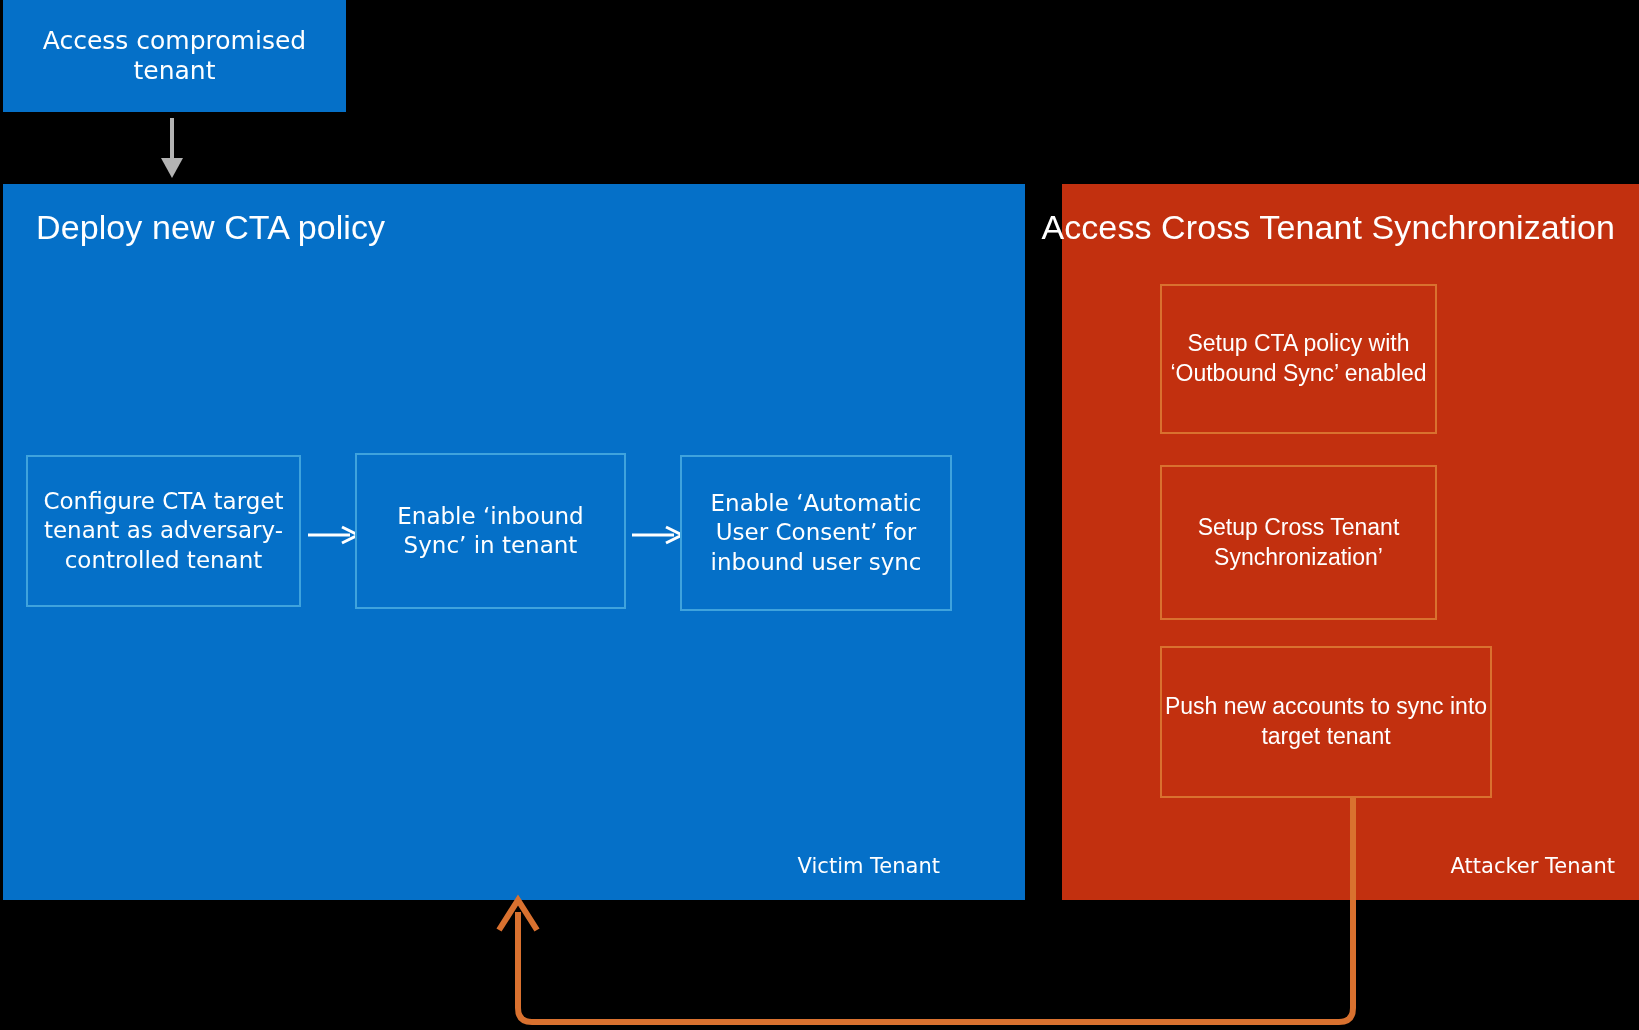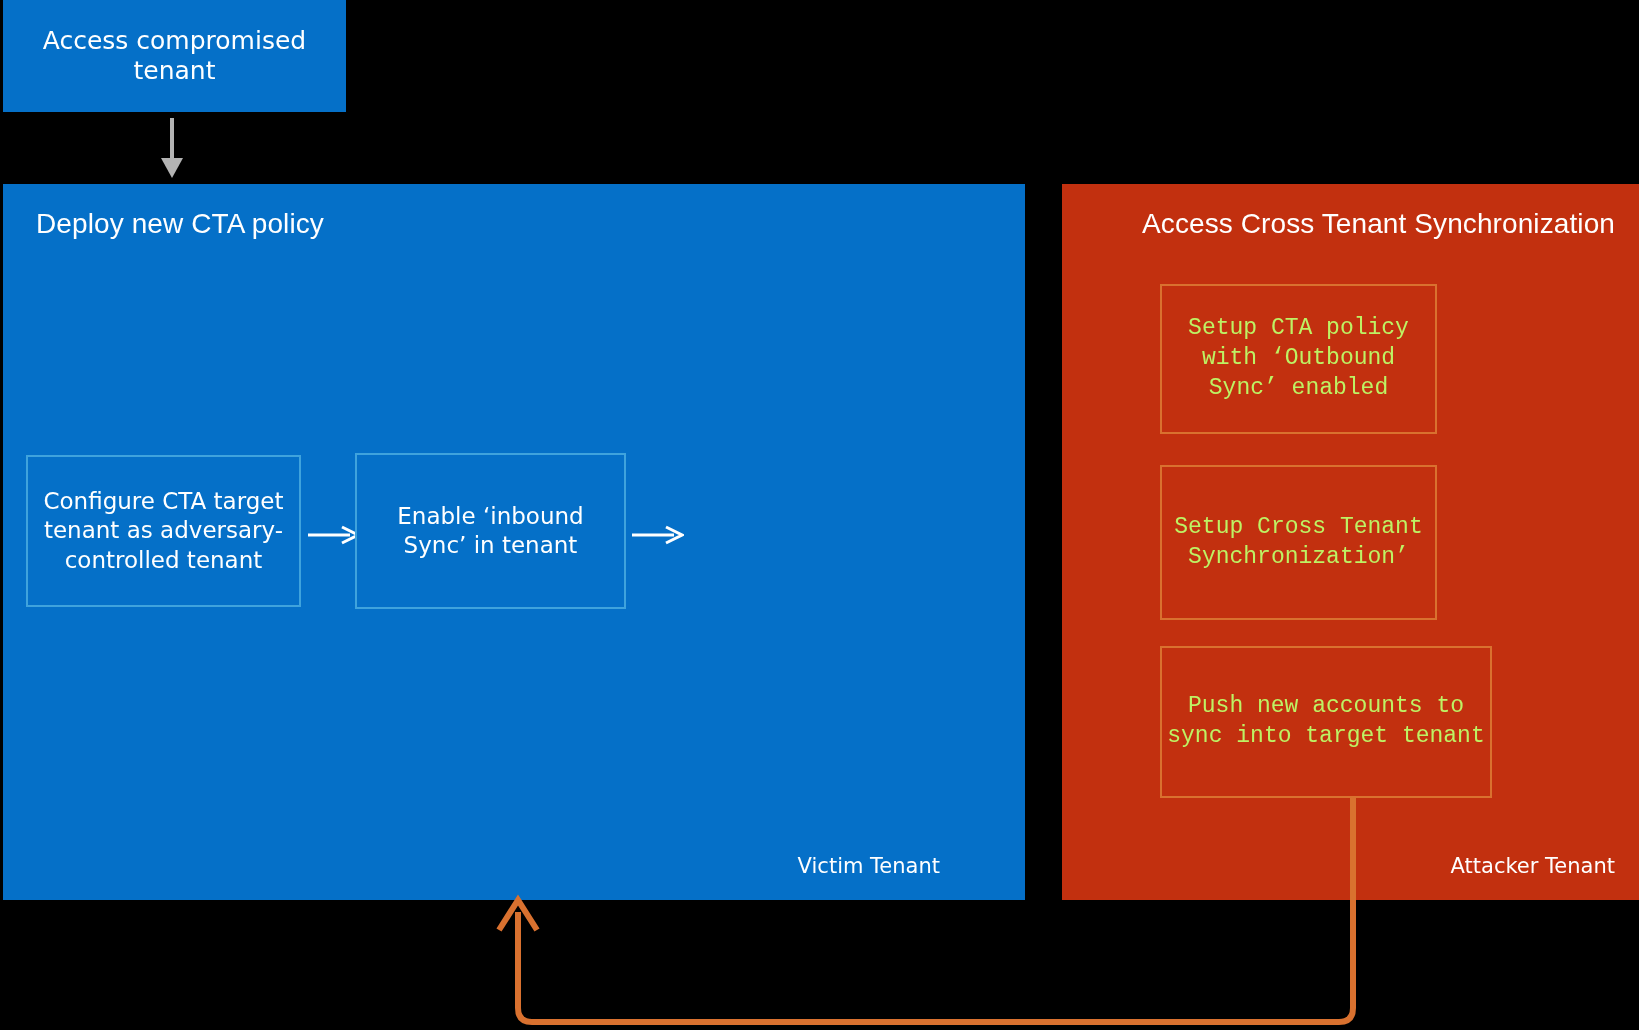--- a/index.html
+++ b/index.html
@@ -24,21 +24,21 @@
 
   
   .grey-arrow{left:158px;top:118px;width:28px;height:62px;}
 
   
   .panel{position:absolute;box-sizing:border-box;}
   .panel-blue{left:3px;top:184px;width:1022px;height:716px;background:#0570c8;}
   .panel-orange{left:1062px;top:184px;width:577px;height:716px;background:#c2300f;}
 
   .panel-title{
-    position:absolute;top:24px;color:#ffffff;font-size:28px;
+    position:absolute;top:24px;color:#ffffff;font-size:34px;
     font-family:"Liberation Sans","DejaVu Sans",sans-serif;
     letter-spacing:.1px;white-space:nowrap;
   }
   .panel-blue .panel-title{left:33px;}
   .panel-orange .panel-title{right:24px;}
 
   .tenant-label{
     position:absolute;bottom:22px;color:#ffffff;font-size:21px;
     font-family:"DejaVu Sans","Liberation Sans",sans-serif;white-space:nowrap;
   }
@@ -58,24 +58,24 @@
   .sb3{left:677px;top:271px;width:272px;height:156px;}
 
   
   .w-arrow{position:absolute;height:22px;width:52px;}
   .wa1{left:305px;top:340px;}
   .wa2{left:629px;top:340px;}
 
   
   .step-orange{
     position:absolute;box-sizing:border-box;
-    border:2px solid #d9712f;background:#c2300f;color:#bef264;
+    border:2px solid #d9712f;background:#c2300f;color:#ffffff;
     display:flex;align-items:center;justify-content:center;text-align:center;
     font-size:23px;line-height:1.30;padding:6px 1px;
-    font-family:Liberation Mono, monospace;
+    font-family:Liberation Sans, sans-serif;
   }
   .so1{left:98px;top:100px;width:277px;height:150px;}
   .so2{left:98px;top:281px;width:277px;height:155px;text-align:center;}
   .so3{left:98px;top:462px;width:332px;height:152px;}
 
   
   #feedback{position:absolute;left:0;top:0;width:1639px;height:1030px;pointer-events:none;}
 </style>
 </head>
 <body>
@@ -100,20 +100,21 @@
       <polyline points="34,3 50,11 34,19" fill="none" stroke="#ffffff" stroke-width="3"></polyline>
     </svg>
 
     <div class="step-blue sb2">Enable ‘inbound Sync’ in tenant</div>
 
     <svg class="w-arrow wa2" viewBox="0 0 52 22">
       <line x1="0" y1="11" x2="42" y2="11" stroke="#ffffff" stroke-width="3"></line>
       <polyline points="34,3 50,11 34,19" fill="none" stroke="#ffffff" stroke-width="3"></polyline>
     </svg>
 
+    <div class="step-blue sb3">Enable ‘Automatic User Consent’ for inbound user sync</div>
 
     <div class="tenant-label">Victim Tenant</div>
   </div>
 
   <div class="panel panel-orange">
 
     <div class="panel-title">Access Cross Tenant Synchronization</div>
 
     <div class="step-orange so1">Setup CTA policy with ‘Outbound Sync’ enabled</div>
 

